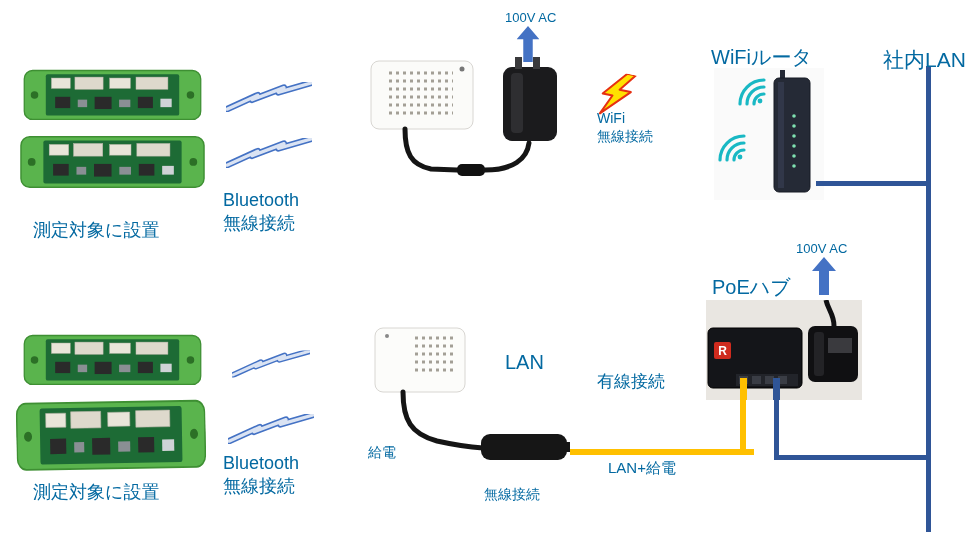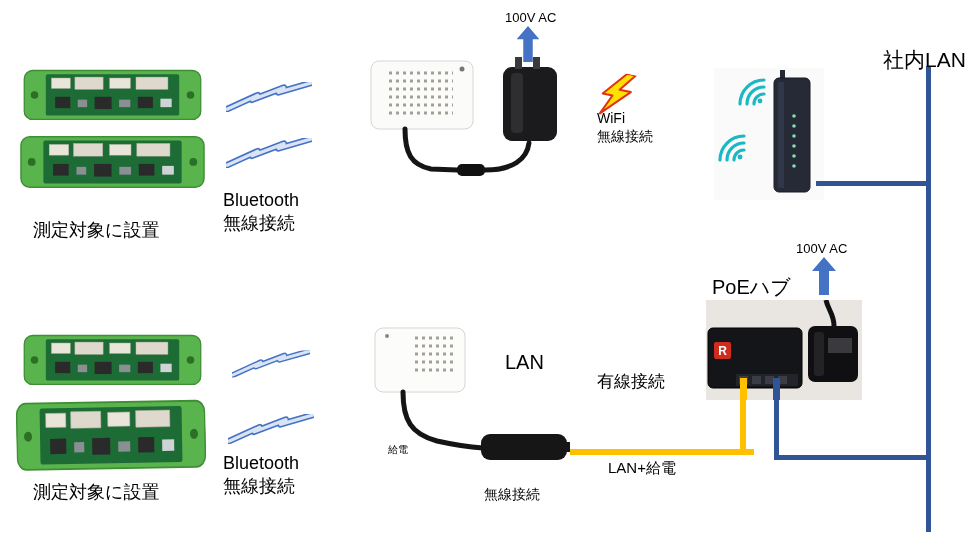--- a/index.html
+++ b/index.html
@@ -1,20 +1,20 @@
 <!DOCTYPE html>
 <html><head>
 <meta charset="utf-8">
 <style>
   *{margin:0;padding:0;box-sizing:border-box}
   html,body{background:#fff}
   .canvas{position:relative;width:974px;height:534px;background:#fff;overflow:hidden;
           font-family:"Liberation Sans",sans-serif;color:#000}
   .abs{position:absolute}
-  .label{position:absolute;white-space:nowrap;line-height:1.25;color:#000000}
+  .label{position:absolute;white-space:nowrap;line-height:1.25;color:#0369a1}
   .label span{display:block}
   .line{position:absolute}
   .line.blue{background:#2f5597}
   .line.yellow{background:#ffc000}
   .photo{position:absolute}
   svg{display:block}
 </style>
 </head>
 <body>
 
@@ -186,31 +186,32 @@
     <span>無線接続</span>
   </div>
 
   <div class="label" style="left:505px;top:10px;font-size:13px">100V AC</div>
 
   <div class="label" style="left:597px;top:110px;font-size:14px">
     <span>WiFi</span>
     <span>無線接続</span>
   </div>
 
+  <div class="label" style="left:711px;top:45px;font-size:20px">WiFiルータ</div>
   <div class="label" style="left:883px;top:47px;font-size:21px">社内LAN</div>
 
   <div class="label" style="left:33px;top:481px;font-size:18px">測定対象に設置</div>
 
   <div class="label" style="left:223px;top:452px;font-size:18px">
     <span>Bluetooth</span>
     <span>無線接続</span>
   </div>
 
   <div class="label" style="left:505px;top:350px;font-size:20px">LAN</div>
-  <div class="label" style="left:388px;top:444px;font-size:10px">給電</div>
+  <div class="label" style="left:368px;top:444px;font-size:14px">給電</div>
   <div class="label" style="left:484px;top:486px;font-size:14px">無線接続</div>
 
   <div class="label" style="left:597px;top:371px;font-size:17px">有線接続</div>
   <div class="label" style="left:608px;top:459px;font-size:15px">LAN+給電</div>
 
   <div class="label" style="left:712px;top:275px;font-size:20px">PoEハブ</div>
   <div class="label" style="left:796px;top:241px;font-size:13px">100V AC</div>
 
 </div>
 

